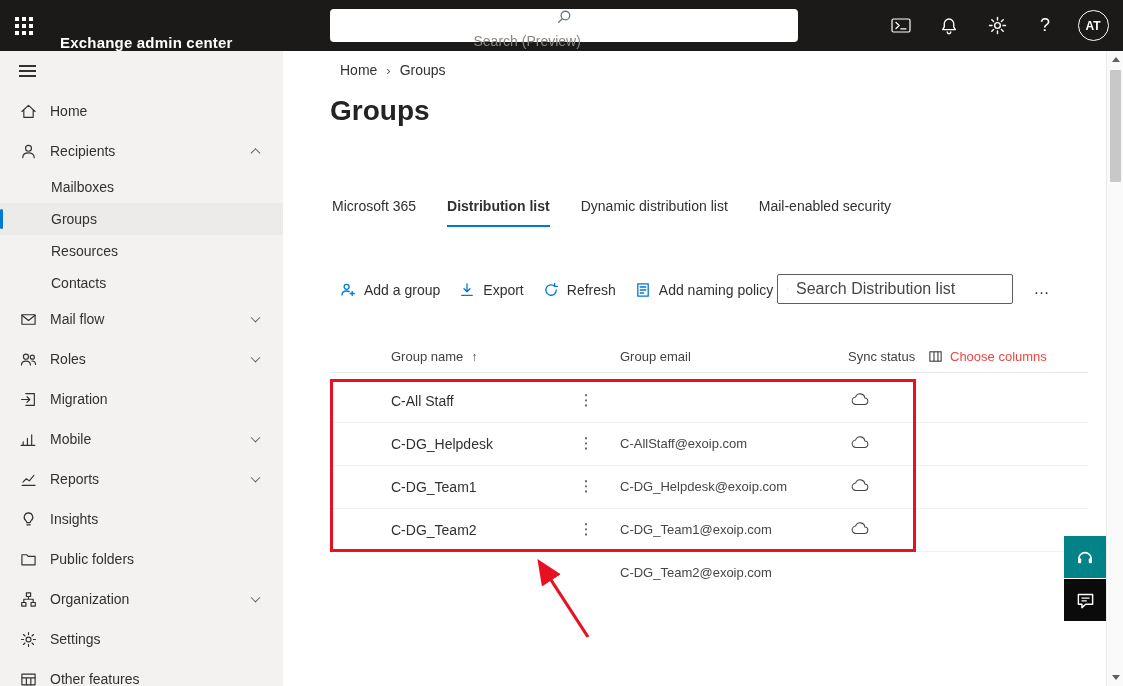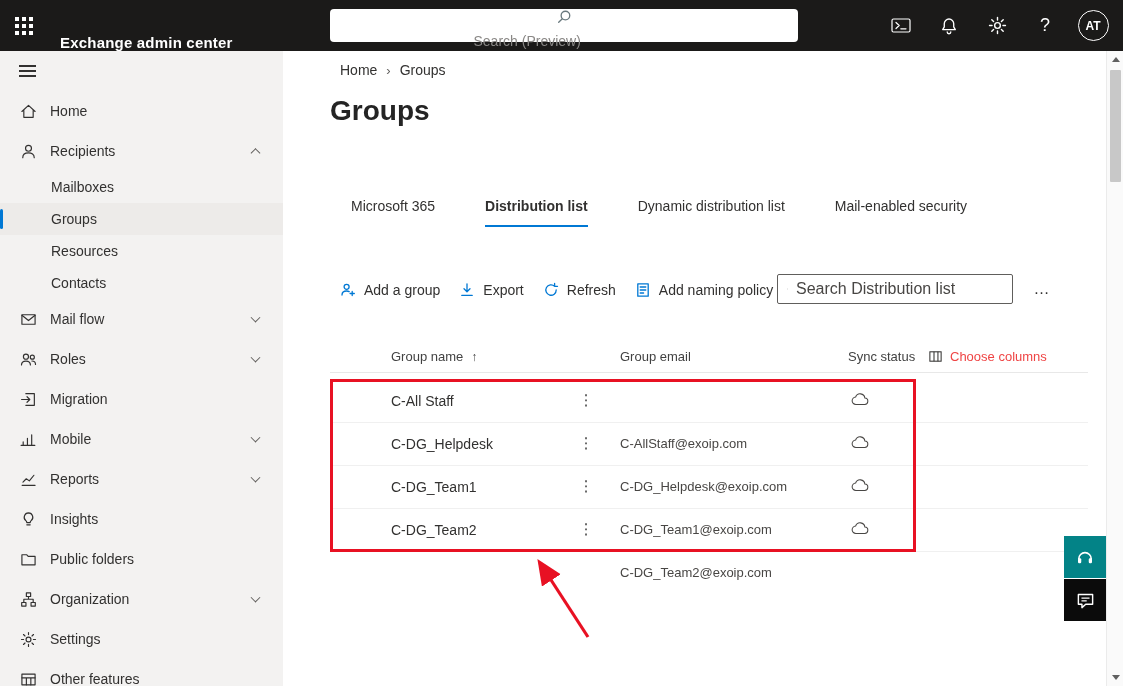--- a/index.html
+++ b/index.html
@@ -36,21 +36,21 @@
   .nav-svg { width:17px; height:17px; stroke:#323130; fill:none; stroke-width:1.1; stroke-linecap:round; stroke-linejoin:round; }
 
   
   .main { position:absolute; top:51px; left:283px; width:823px; height:635px; background:#fff; }
   .breadcrumb { position:absolute; left:57px; top:11px; font-size:14px; color:#323130; display:flex; align-items:center; gap:9px; }
   .breadcrumb .crumb { cursor:pointer; }
   .breadcrumb .sep { color:#605e5c; font-size:13px; }
   .page-title { position:absolute; left:47px; top:44px; font-size:28px; font-weight:700; color:#242424; }
 
   .tabs { position:absolute; left:49px; top:147px; display:flex; gap:31px; }
-  .tab { font-size:14px; color:#323130; padding-bottom:11px; border-bottom:2.5px solid transparent; cursor:pointer;margin-left:19px; }
+  .tab { font-size:14px; color:#323130; padding-bottom:11px; border-bottom:2.5px solid transparent; cursor:pointer; }
   .tab.selected { font-weight:700; border-bottom-color:#0078d4; }
 
   .toolbar { position:absolute; left:57px; top:223px; height:31px; display:flex; align-items:center; gap:19px; }
   .tool-btn { display:flex; align-items:center; gap:8px; font-size:14px; color:#323130; cursor:pointer; white-space:nowrap; }
   .tool-svg { width:16px; height:16px; stroke:#0078d4; fill:none; stroke-width:1.3; stroke-linecap:round; stroke-linejoin:round; }
   .tool-search { position:absolute; left:494px; top:223px; width:236px; height:30px; border:1px solid #605e5c; border-radius:2px; background:#fff; display:flex; align-items:center; padding:0 9px; gap:8px; }
   .tool-search input { border:none; outline:none; flex:1; font-size:16px; color:#323130; background:transparent; font-family:"Liberation Sans", sans-serif; }
   .tool-search input::placeholder { color:#484644; }
   .more-btn { position:absolute; left:745px; top:223px; width:28px; height:30px; display:flex; align-items:center; justify-content:center; font-size:16px; color:#323130; cursor:pointer; letter-spacing:1px; }
 

